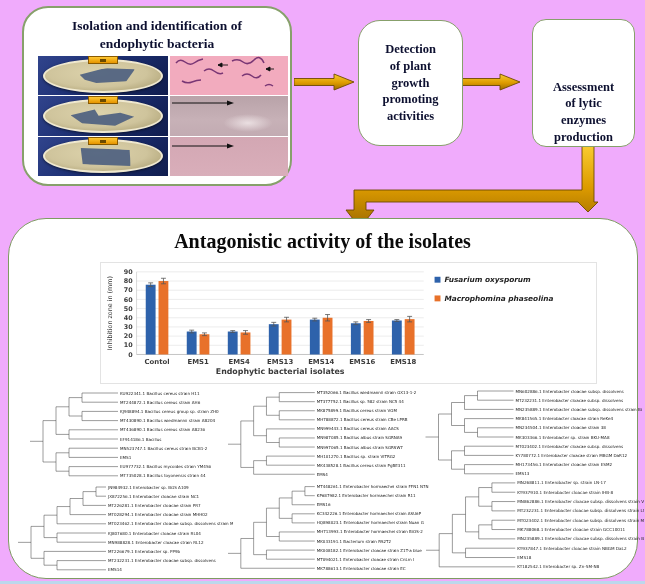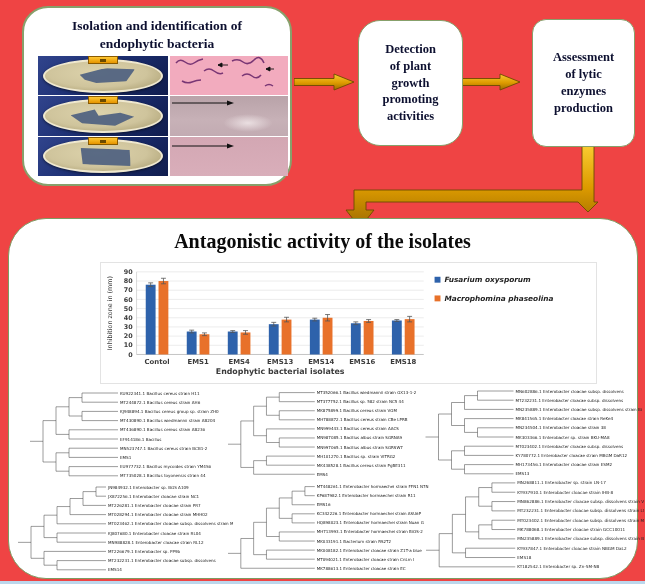--- a/index.html
+++ b/index.html
@@ -1,27 +1,27 @@
 <!DOCTYPE html>
 <html><head>
 <meta charset="utf-8">
 <style>
   html,body{margin:0;padding:0;background:#f6f5f1;}
-  .stage{position:relative;width:645px;height:584px;overflow:hidden;background:#ef4444;
+  .stage{position:relative;width:645px;height:584px;overflow:hidden;background:#f0abfc;
          font-family:"Liberation Sans",sans-serif;}
   .flowbox{position:absolute;background:#fff;border:2px solid #87a06b;box-sizing:border-box;}
   .flow-title{white-space:pre-line;text-align:center;font-weight:bold;
               font-family:"Liberation Serif",serif;color:#0d1030;}
   .box1{left:22px;top:6px;width:270px;height:180px;border-radius:26px;}
   .box1 .flow-title{padding-top:9px;font-size:13.5px;line-height:1.35;}
   .box2{left:358px;top:20px;width:105px;height:126px;border-radius:22px;border-width:1.5px;
         display:flex;align-items:center;justify-content:center;}
   .box2 .flow-title{font-size:12.5px;line-height:1.35;}
   .box3{left:532px;top:19px;width:103px;height:128px;border-radius:14px;border-width:1.5px;
-        display:flex;align-items:center;justify-content:center;}
+        display:flex;align-items:flex-end;justify-content:center;}
   .box3 .flow-title{font-size:12.5px;line-height:1.35;}
   .imggrid{position:absolute;left:14px;top:48px;width:250px;height:120px;display:flex;gap:2px;}
   .pcol{width:130px;display:flex;flex-direction:column;gap:1px;}
   .mcol{width:118px;display:flex;flex-direction:column;gap:1px;}
   .prow{position:relative;flex:1;background:linear-gradient(135deg,#31448c 0%,#1c2f73 45%,#101d4e 100%);overflow:hidden;}
   .dish{position:absolute;left:4%;top:7%;width:92%;height:86%;border-radius:50%;
         background:radial-gradient(ellipse at 45% 40%, #ddd3ac 0%, #cfc49c 55%, #b0a478 85%, #9a8f66 100%);
         border:2px solid #efe8cf;box-sizing:border-box;box-shadow:0 1px 3px rgba(0,0,0,.55);}
   .blob{position:absolute;background:#4e6180;opacity:.92;}
   .blob1{left:30%;top:25%;width:48%;height:52%;transform:rotate(-7deg);

